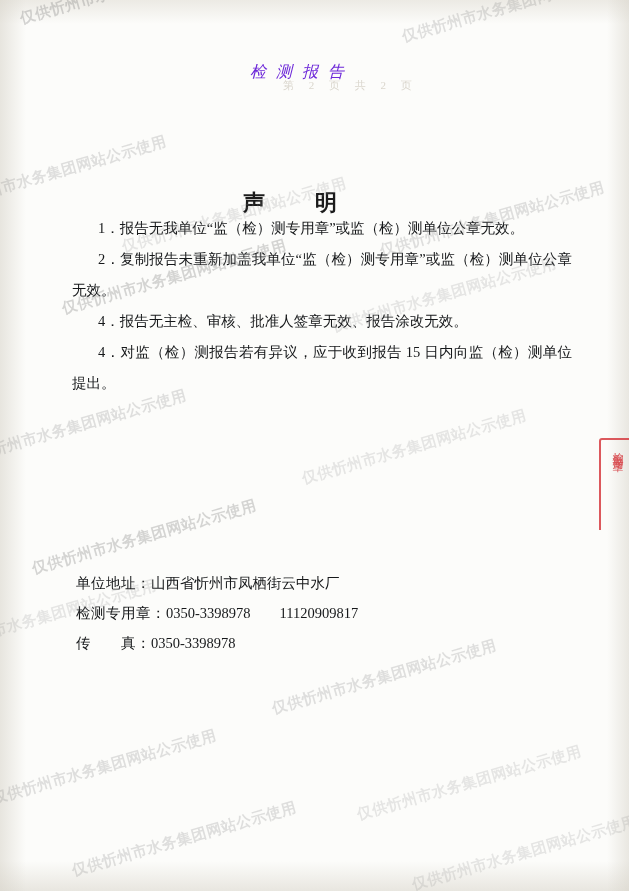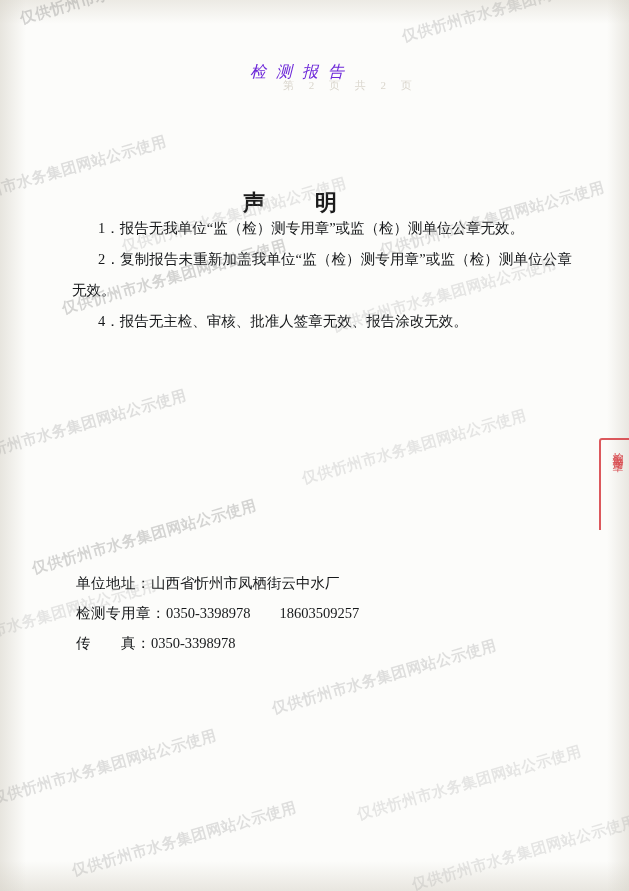--- a/index.html
+++ b/index.html
@@ -166,25 +166,26 @@
 
     <div class="ghost-top">检 测 报 告</div>
     <div class="ghost-top2">第 2 页 共 2 页</div>
 
     <div class="doc-title">声　明</div>
 
     <div class="clauses">
       <div class="clause clause-indent">1．报告无我单位“监（检）测专用章”或监（检）测单位公章无效。</div>
       <div class="clause clause-indent">2．复制报告未重新加盖我单位“监（检）测专用章”或监（检）测单位公章无效。</div>
       <div class="clause clause-indent">4．报告无主检、审核、批准人签章无效、报告涂改无效。</div>
+      <div class="clause clause-indent">4．对监（检）测报告若有异议，应于收到报告 15 日内向监（检）测单位提出。</div>
     </div>
 
     <div class="contact">
       <div class="contact-row"><span class="lbl-wide">单位地址：</span><span>山西省忻州市凤栖街云中水厂</span></div>
-      <div class="contact-row"><span class="lbl-wide">检测专用章：</span><span>0350-3398978　　18603509257</span></div>
+      <div class="contact-row"><span class="lbl-wide">检测专用章：</span><span>0350-3398978　　11120909817</span></div>
       <div class="contact-row"><span class="lbl-wide">传　　真：</span><span>0350-3398978</span></div>
     </div>
 
     <div class="seal">
       <div class="seal-inner"></div>
       <div class="seal-text">检测专用章</div>
     </div>
 
   </div>
 

